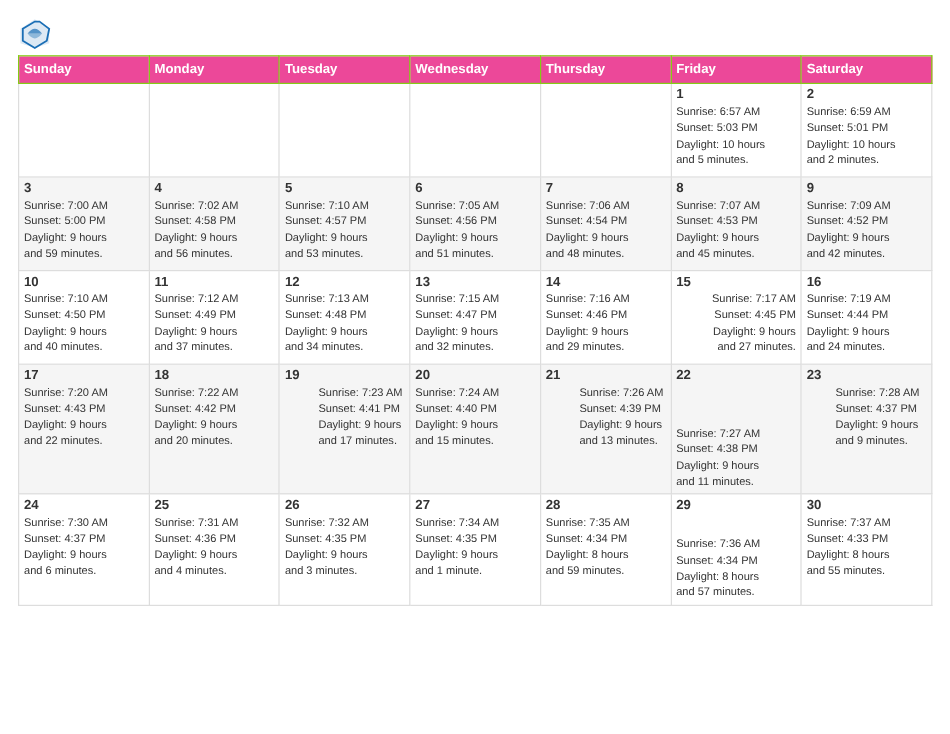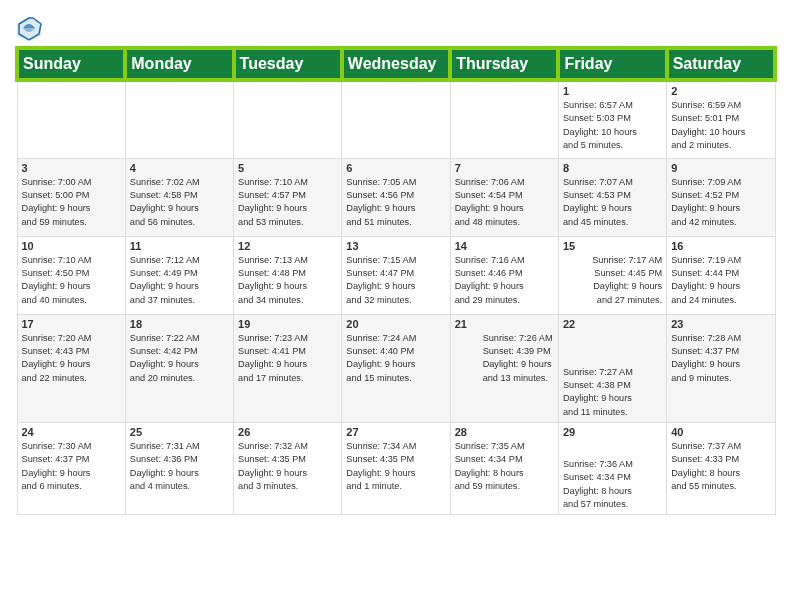--- a/index.html
+++ b/index.html
@@ -50,27 +50,27 @@
       font-size: 14px;
       color: #555;
       margin-top: 2px;
     }
     table {
       width: 100%;
       border-collapse: collapse;
       table-layout: fixed;
     }
     thead tr th {
-      background-color: #15803d;
+      background-color: #ec4899;
       color: #fff;
-      font-size: 16px;
+      font-size: 11px;
       font-weight: bold;
       padding: 5px 4px;
       text-align: left;
-      border: 4px solid #84cc16;
+      border: 1px solid #84cc16;
     }
     tbody tr td {
       vertical-align: top;
       border: 1px solid #ddd;
       padding: 3px 4px;
       font-size: 9.2px;
       color: #333;
       height: 78px;
       background: #fff;
     }
@@ -259,21 +259,21 @@
           </td>
           <td>
             <span class="day-num">18</span>
             <div class="day-info" style="white-space: pre-line;">Sunrise: 7:22 AM
 Sunset: 4:42 PM
 Daylight: 9 hours
 and 20 minutes.</div>
           </td>
           <td>
             <span class="day-num">19</span>
-            <div class="day-info" style="white-space: pre-line;">Sunrise: 7:23 AM
+            <div class="day-info" style="white-space: pre-line; margin-left: 28px;">Sunrise: 7:23 AM
 Sunset: 4:41 PM
 Daylight: 9 hours
 and 17 minutes.</div>
           </td>
           <td>
             <span class="day-num">20</span>
             <div class="day-info" style="white-space: pre-line;">Sunrise: 7:24 AM
 Sunset: 4:40 PM
 Daylight: 9 hours
 and 15 minutes.</div>
@@ -287,21 +287,21 @@
           </td>
           <td>
             <span class="day-num">22</span>
             <div class="day-info" style="white-space: pre-line; margin-top: 36px;">Sunrise: 7:27 AM
 Sunset: 4:38 PM
 Daylight: 9 hours
 and 11 minutes.</div>
           </td>
           <td>
             <span class="day-num">23</span>
-            <div class="day-info" style="white-space: pre-line;">Sunrise: 7:28 AM
+            <div class="day-info" style="white-space: pre-line; margin-left: 24px;">Sunrise: 7:28 AM
 Sunset: 4:37 PM
 Daylight: 9 hours
 and 9 minutes.</div>
           </td>
         </tr>
         <tr>
           <td>
             <span class="day-num">24</span>
             <div class="day-info" style="white-space: pre-line;">Sunrise: 7:30 AM
 Sunset: 4:37 PM
@@ -337,21 +337,21 @@
 and 59 minutes.</div>
           </td>
           <td>
             <span class="day-num">29</span>
             <div class="day-info" style="white-space: pre-line; margin-top: 20px;">Sunrise: 7:36 AM
 Sunset: 4:34 PM
 Daylight: 8 hours
 and 57 minutes.</div>
           </td>
           <td>
-            <span class="day-num">40</span>
+            <span class="day-num">30</span>
             <div class="day-info" style="white-space: pre-line;">Sunrise: 7:37 AM
 Sunset: 4:33 PM
 Daylight: 8 hours
 and 55 minutes.</div>
           </td>
         </tr>
       </tbody>
   </table>
 </div>
 

